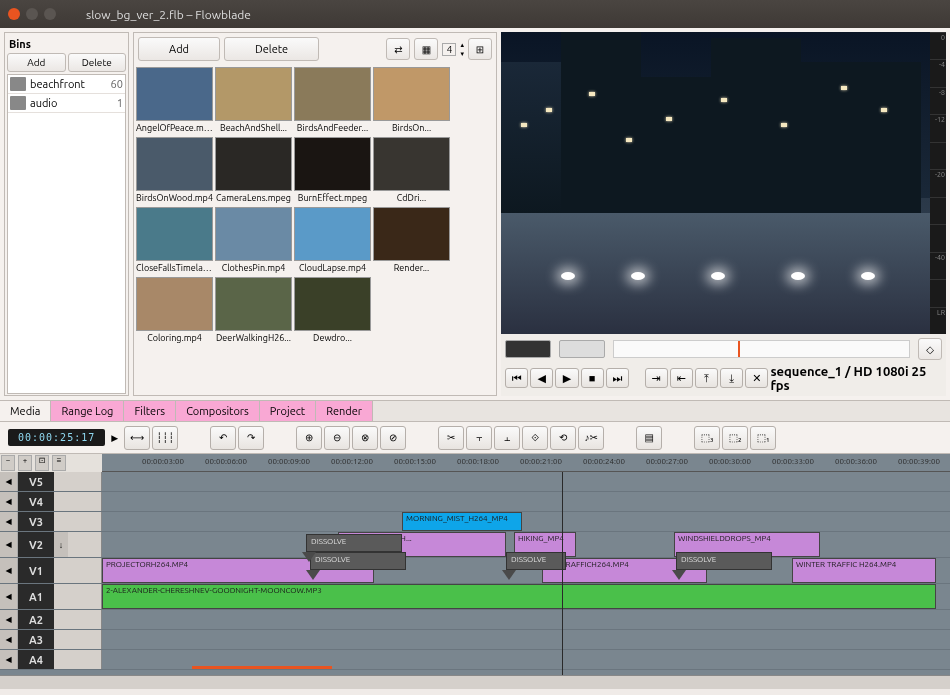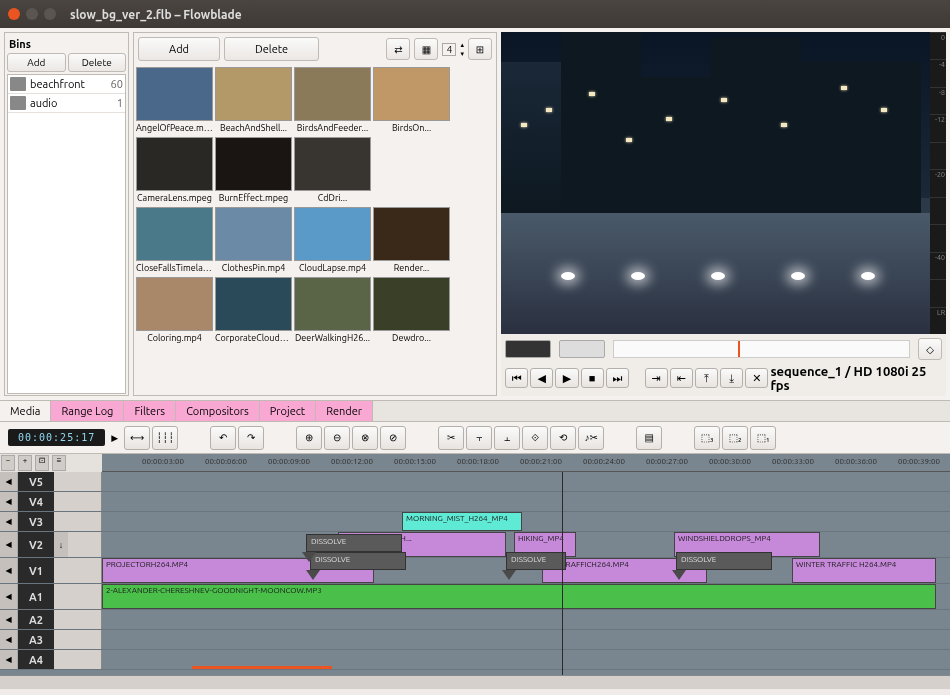--- a/index.html
+++ b/index.html
@@ -1,21 +1,21 @@
 <!DOCTYPE html>
 <html><head>
 <meta charset="utf-8">
 <style>
 *{margin:0;padding:0;box-sizing:border-box;font-family:Ubuntu,Arial,sans-serif;font-size:11px}
 body{background:#f0ebe8;width:950px;height:695px;overflow:hidden}
 .titlebar{height:28px;background:linear-gradient(#4a4541,#3e3935);display:flex;align-items:center;padding:0 8px;color:#ddd}
 .win-btn{width:12px;height:12px;border-radius:50%;margin-right:6px}
 .win-close{background:#e95420}
 .win-minmax{background:#5a5551}
-.titlebar-text{margin-left:8px;font-size:12px;font-weight:bold}
+.titlebar-text{margin-left:24px;font-size:12px;font-weight:normal}
 .main-panel{display:flex;height:372px;background:#f5f1ee;padding:4px}
 .bins-panel{width:125px;border:1px solid #c0bab5;padding:2px}
 .bins-header{font-weight:bold;padding:3px 2px}
 .bins-buttons{display:flex;gap:2px;margin-bottom:2px}
 .btn{background:linear-gradient(#fafafa,#ebe7e4);border:1px solid #c0bab5;border-radius:3px;padding:4px 8px;cursor:pointer;text-align:center}
 .btn-sm{flex:1;padding:3px 4px;font-size:10px}
 .bin-row{display:flex;align-items:center;padding:2px;border-bottom:1px solid #e5e0dc}
 .bin-icon{width:16px;height:14px;background:#888;margin-right:4px;border-radius:1px}
 .bin-name{flex:1}
 .bin-count{color:#666}
@@ -67,21 +67,21 @@
 .ruler-tick{position:absolute;top:3px;font-size:8px;color:#2a2a2a}
 .track-row{display:flex;height:20px;border-bottom:1px solid #6a757e;position:relative}
 .track-row.tall{height:26px}
 .track-header{width:102px;background:#d5d0cb;display:flex;align-items:center;border-right:1px solid #888}
 .track-mute{width:18px;height:100%;background:#c5c0bb;border-right:1px solid #aaa;display:flex;align-items:center;justify-content:center;font-size:8px}
 .track-name{width:36px;height:100%;background:#2a2a2a;color:#ddd;display:flex;align-items:center;justify-content:center;font-weight:bold}
 .track-collapse{width:14px;height:100%;background:#c5c0bb;display:flex;align-items:center;justify-content:center;font-size:9px}
 .track-content{flex:1;position:relative;background:#7a868f}
 .clip{position:absolute;top:0;height:100%;background:#c688d8;border:1px solid #444;font-size:8px;padding:1px 3px;overflow:hidden;white-space:nowrap;color:#1a1a1a}
 .clip-audio{background:#4ac04a}
-.clip-dim{background:#5eead4}
+.clip-dim{background:#0ea5e9}
 .clip-wind{background:#c688d8}
 .dissolve{position:absolute;background:#5a5a5a;color:#ddd;height:18px;font-size:8px;padding:2px 4px;border:1px solid #333;z-index:5}
 .diss-arrow{position:absolute;width:0;height:0;border-left:7px solid transparent;border-right:7px solid transparent;border-top:10px solid #4a4a4a;z-index:6}
 .playhead{position:absolute;top:0;bottom:0;width:1px;background:#2a2a2a;left:562px;z-index:10}
 .orange-marker{position:absolute;bottom:0;height:3px;background:#e95420}
 .scrollbar-bottom{height:14px;background:#d5d0cb;border-top:1px solid #888}
 .spacer{flex:1}
 .spin{width:14px;text-align:center;border:1px solid #aaa;font-size:10px}
 </style>
 </head>
@@ -143,20 +143,24 @@
             <div class="media-thumb" style="background: rgb(138, 122, 90);"></div>
             <div class="media-label">BirdsAndFeeder...</div>
           </div>
           <div class="media-item">
             <div class="media-thumb" style="background: rgb(192, 152, 104);"></div>
             <div class="media-label">BirdsOn...</div>
           </div>
         </div>
         <div class="media-row">
           <div class="media-item">
+            <div class="media-thumb" style="background: rgb(74, 90, 106);"></div>
+            <div class="media-label">BirdsOnWood.mp4</div>
+          </div>
+          <div class="media-item">
             <div class="media-thumb" style="background: rgb(42, 40, 37);"></div>
             <div class="media-label">CameraLens.mpeg</div>
           </div>
           <div class="media-item">
             <div class="media-thumb" style="background: rgb(26, 21, 18);"></div>
             <div class="media-label">BurnEffect.mpeg</div>
           </div>
           <div class="media-item">
             <div class="media-thumb" style="background: rgb(56, 53, 48);"></div>
             <div class="media-label">CdDri...</div>
@@ -177,24 +181,20 @@
           </div>
           <div class="media-item">
             <div class="media-thumb" style="background: rgb(58, 40, 24);"></div>
             <div class="media-label">Render...</div>
           </div>
         </div>
         <div class="media-row">
           <div class="media-item">
             <div class="media-thumb" style="background: rgb(168, 136, 104);"></div>
             <div class="media-label">Coloring.mp4</div>
-          </div>
-          <div class="media-item">
-            <div class="media-thumb" style="background: rgb(42, 74, 90);"></div>
-            <div class="media-label">CorporateCloudH...</div>
           </div>
           <div class="media-item">
             <div class="media-thumb" style="background: rgb(90, 101, 72);"></div>
             <div class="media-label">DeerWalkingH26...</div>
           </div>
           <div class="media-item">
             <div class="media-thumb" style="background: rgb(58, 64, 40);"></div>
             <div class="media-label">Dewdro...</div>
           </div>
         </div>

